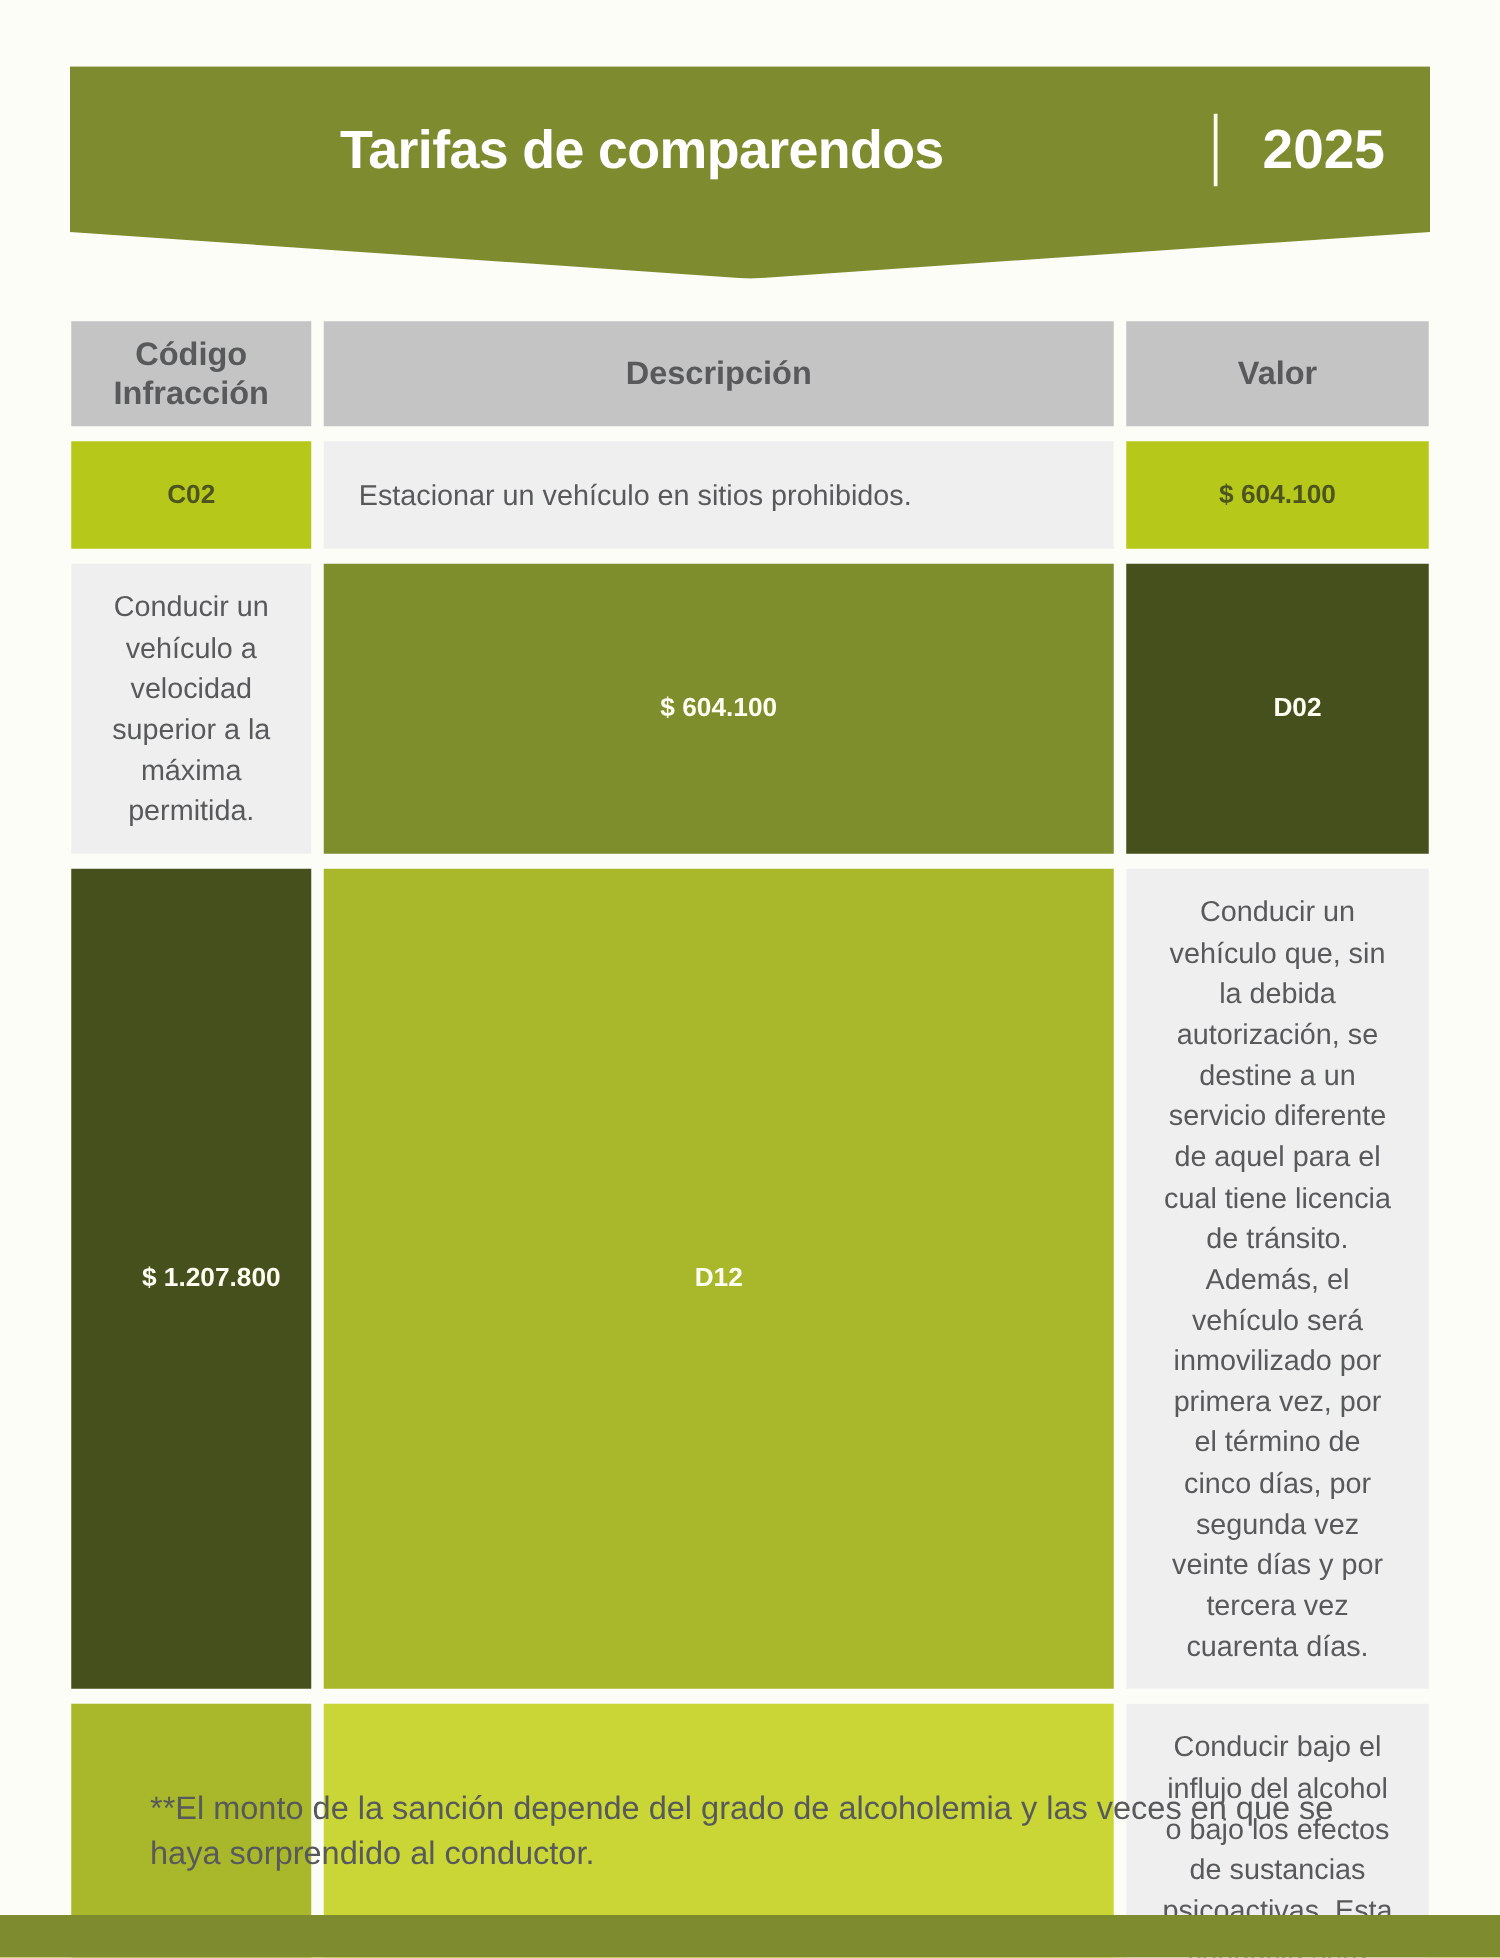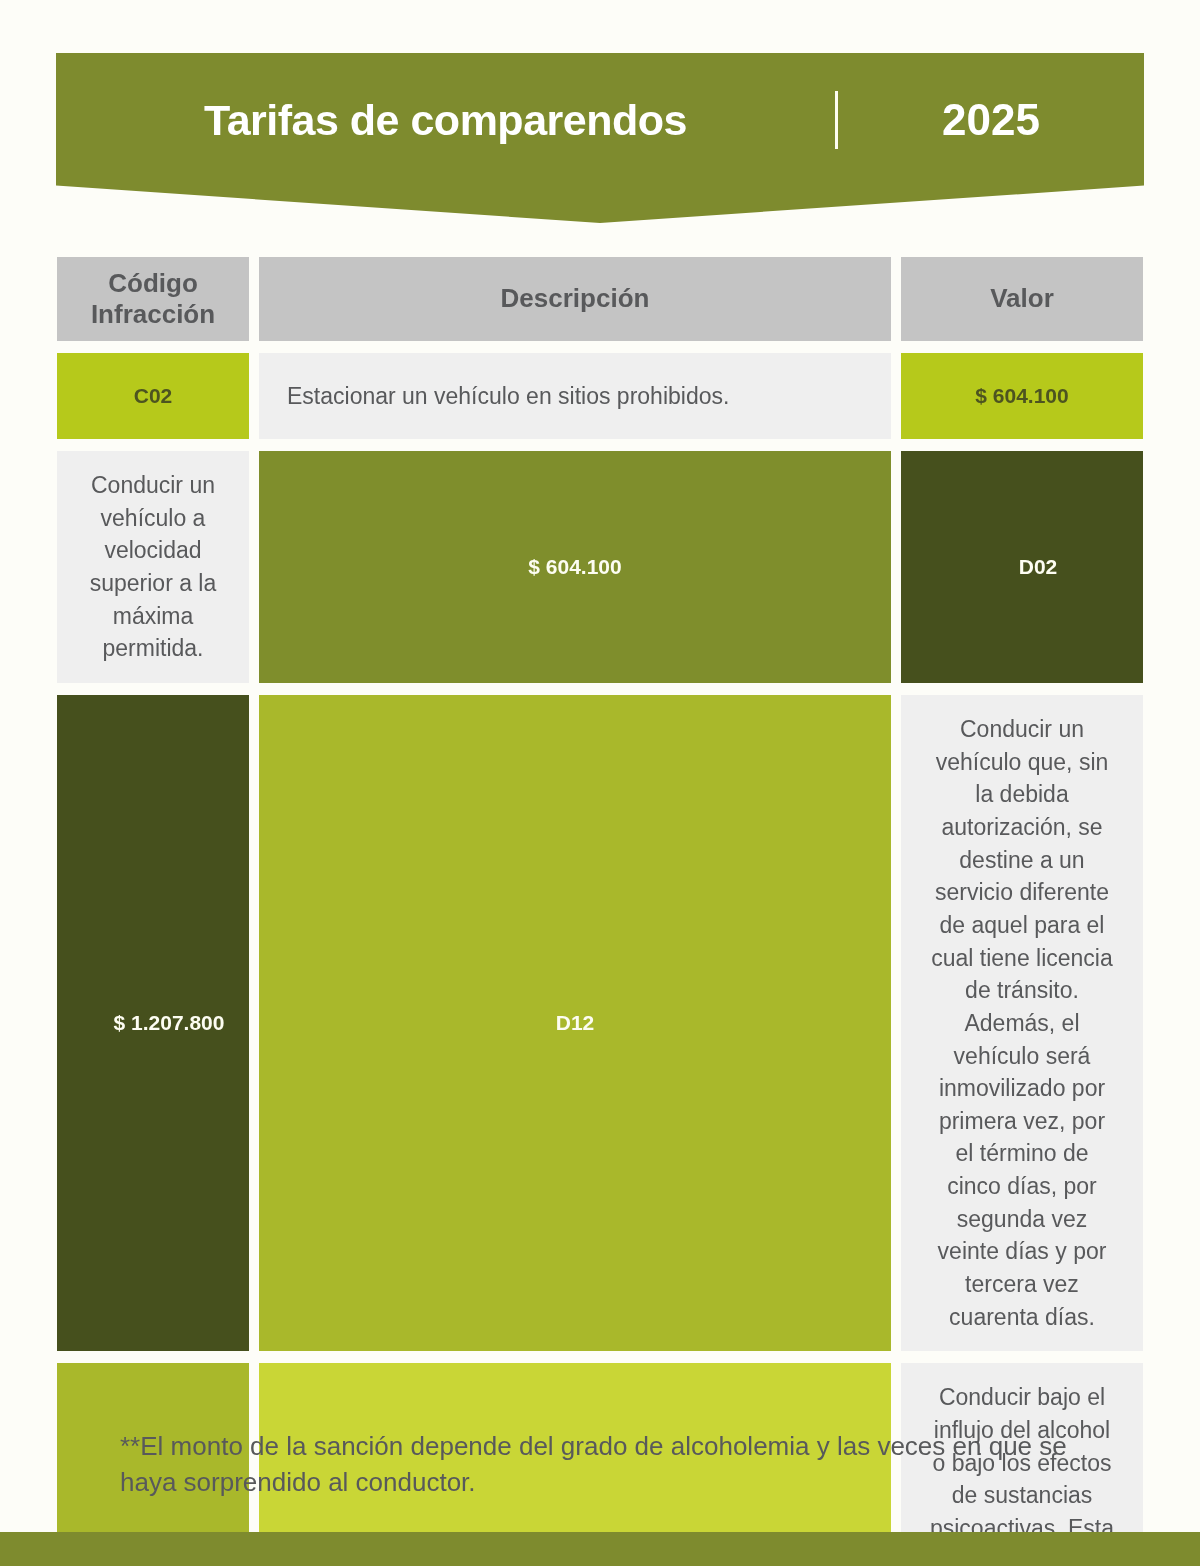--- a/index.html
+++ b/index.html
@@ -26,21 +26,21 @@
   }
   .banner{
     position:absolute;left:56px;top:53px;width:1088px;height:170px;
     background:var(--banner-olive);
     clip-path:polygon(0 0,100% 0,100% 78%,50% 100%,0 78%);
     display:flex;align-items:center;
     padding-bottom:36px;
     color:#fff;
   }
   .banner-title{
-    width:779px;text-align:center;
+    width:915px;text-align:center;
     font-size:43px;font-weight:bold;letter-spacing:-0.5px;
   }
   .banner-divider{width:3px;height:58px;background:#fdfdf2;}
   .banner-year{flex:1;text-align:center;font-size:44px;font-weight:bold;}
   .table{
     position:absolute;left:57px;top:257px;width:1086px;
     display:grid;
     grid-template-columns:192px 632px 1fr;
     column-gap:10px;row-gap:12px;
   }

